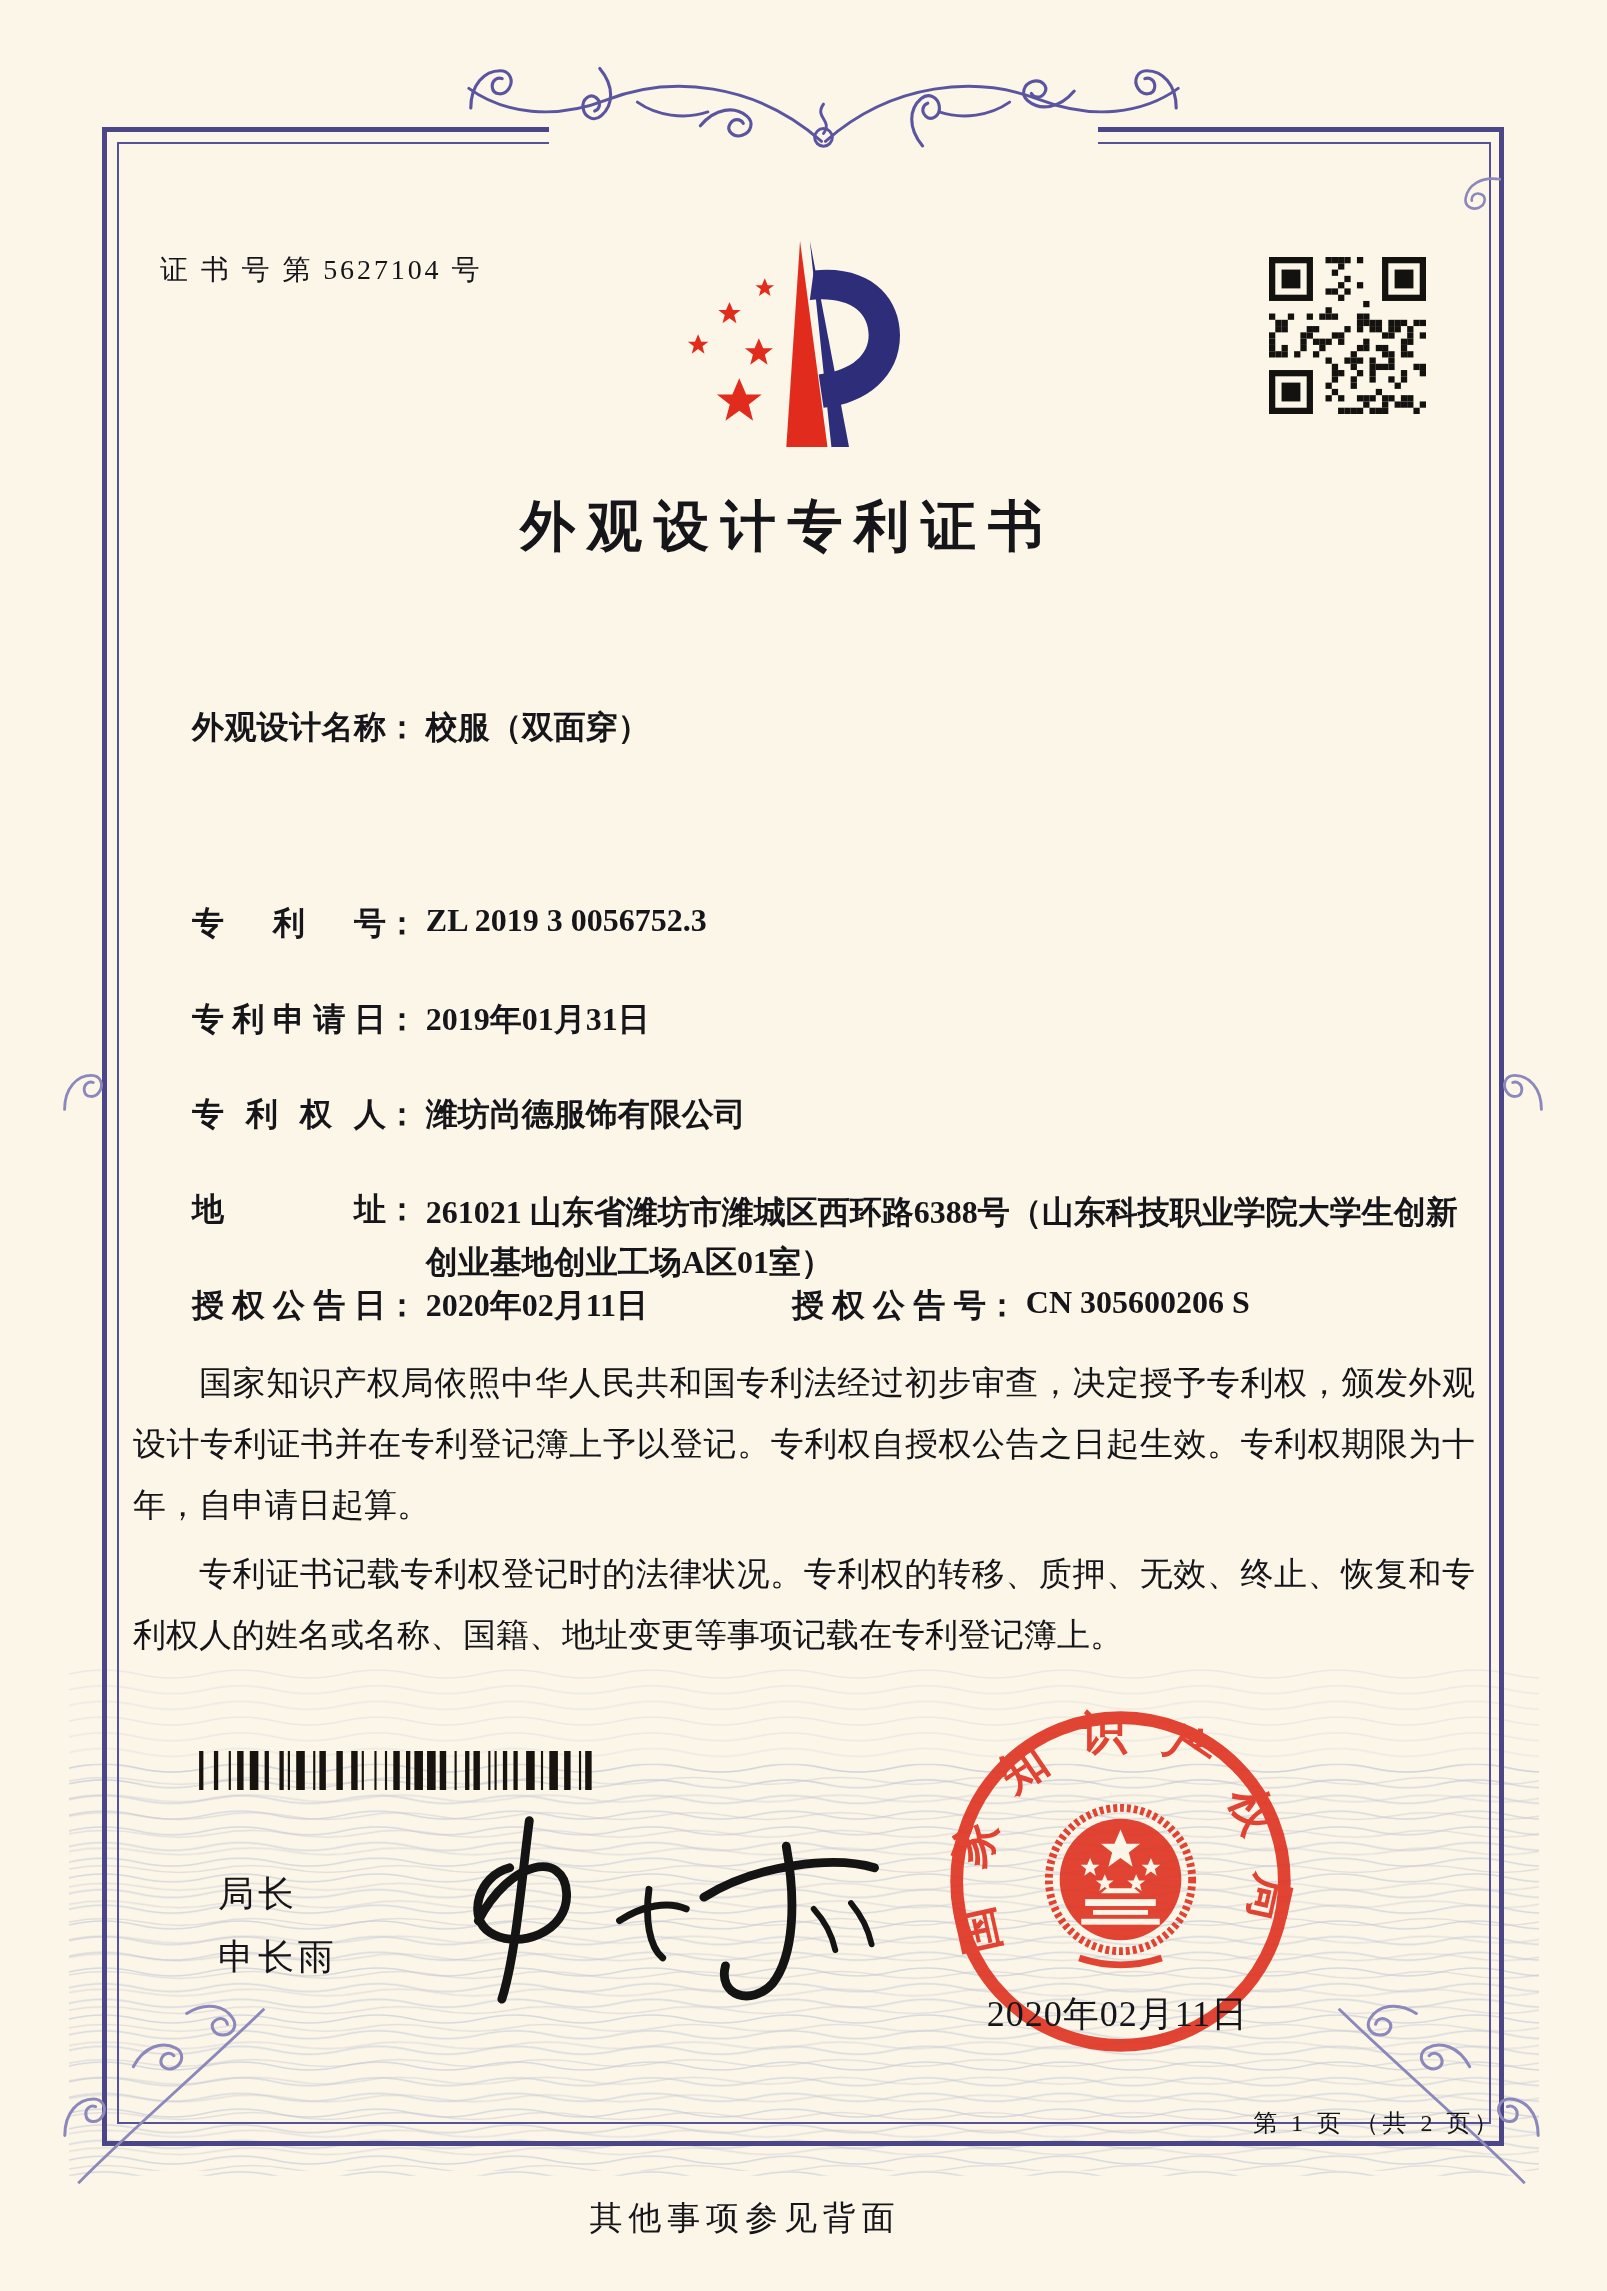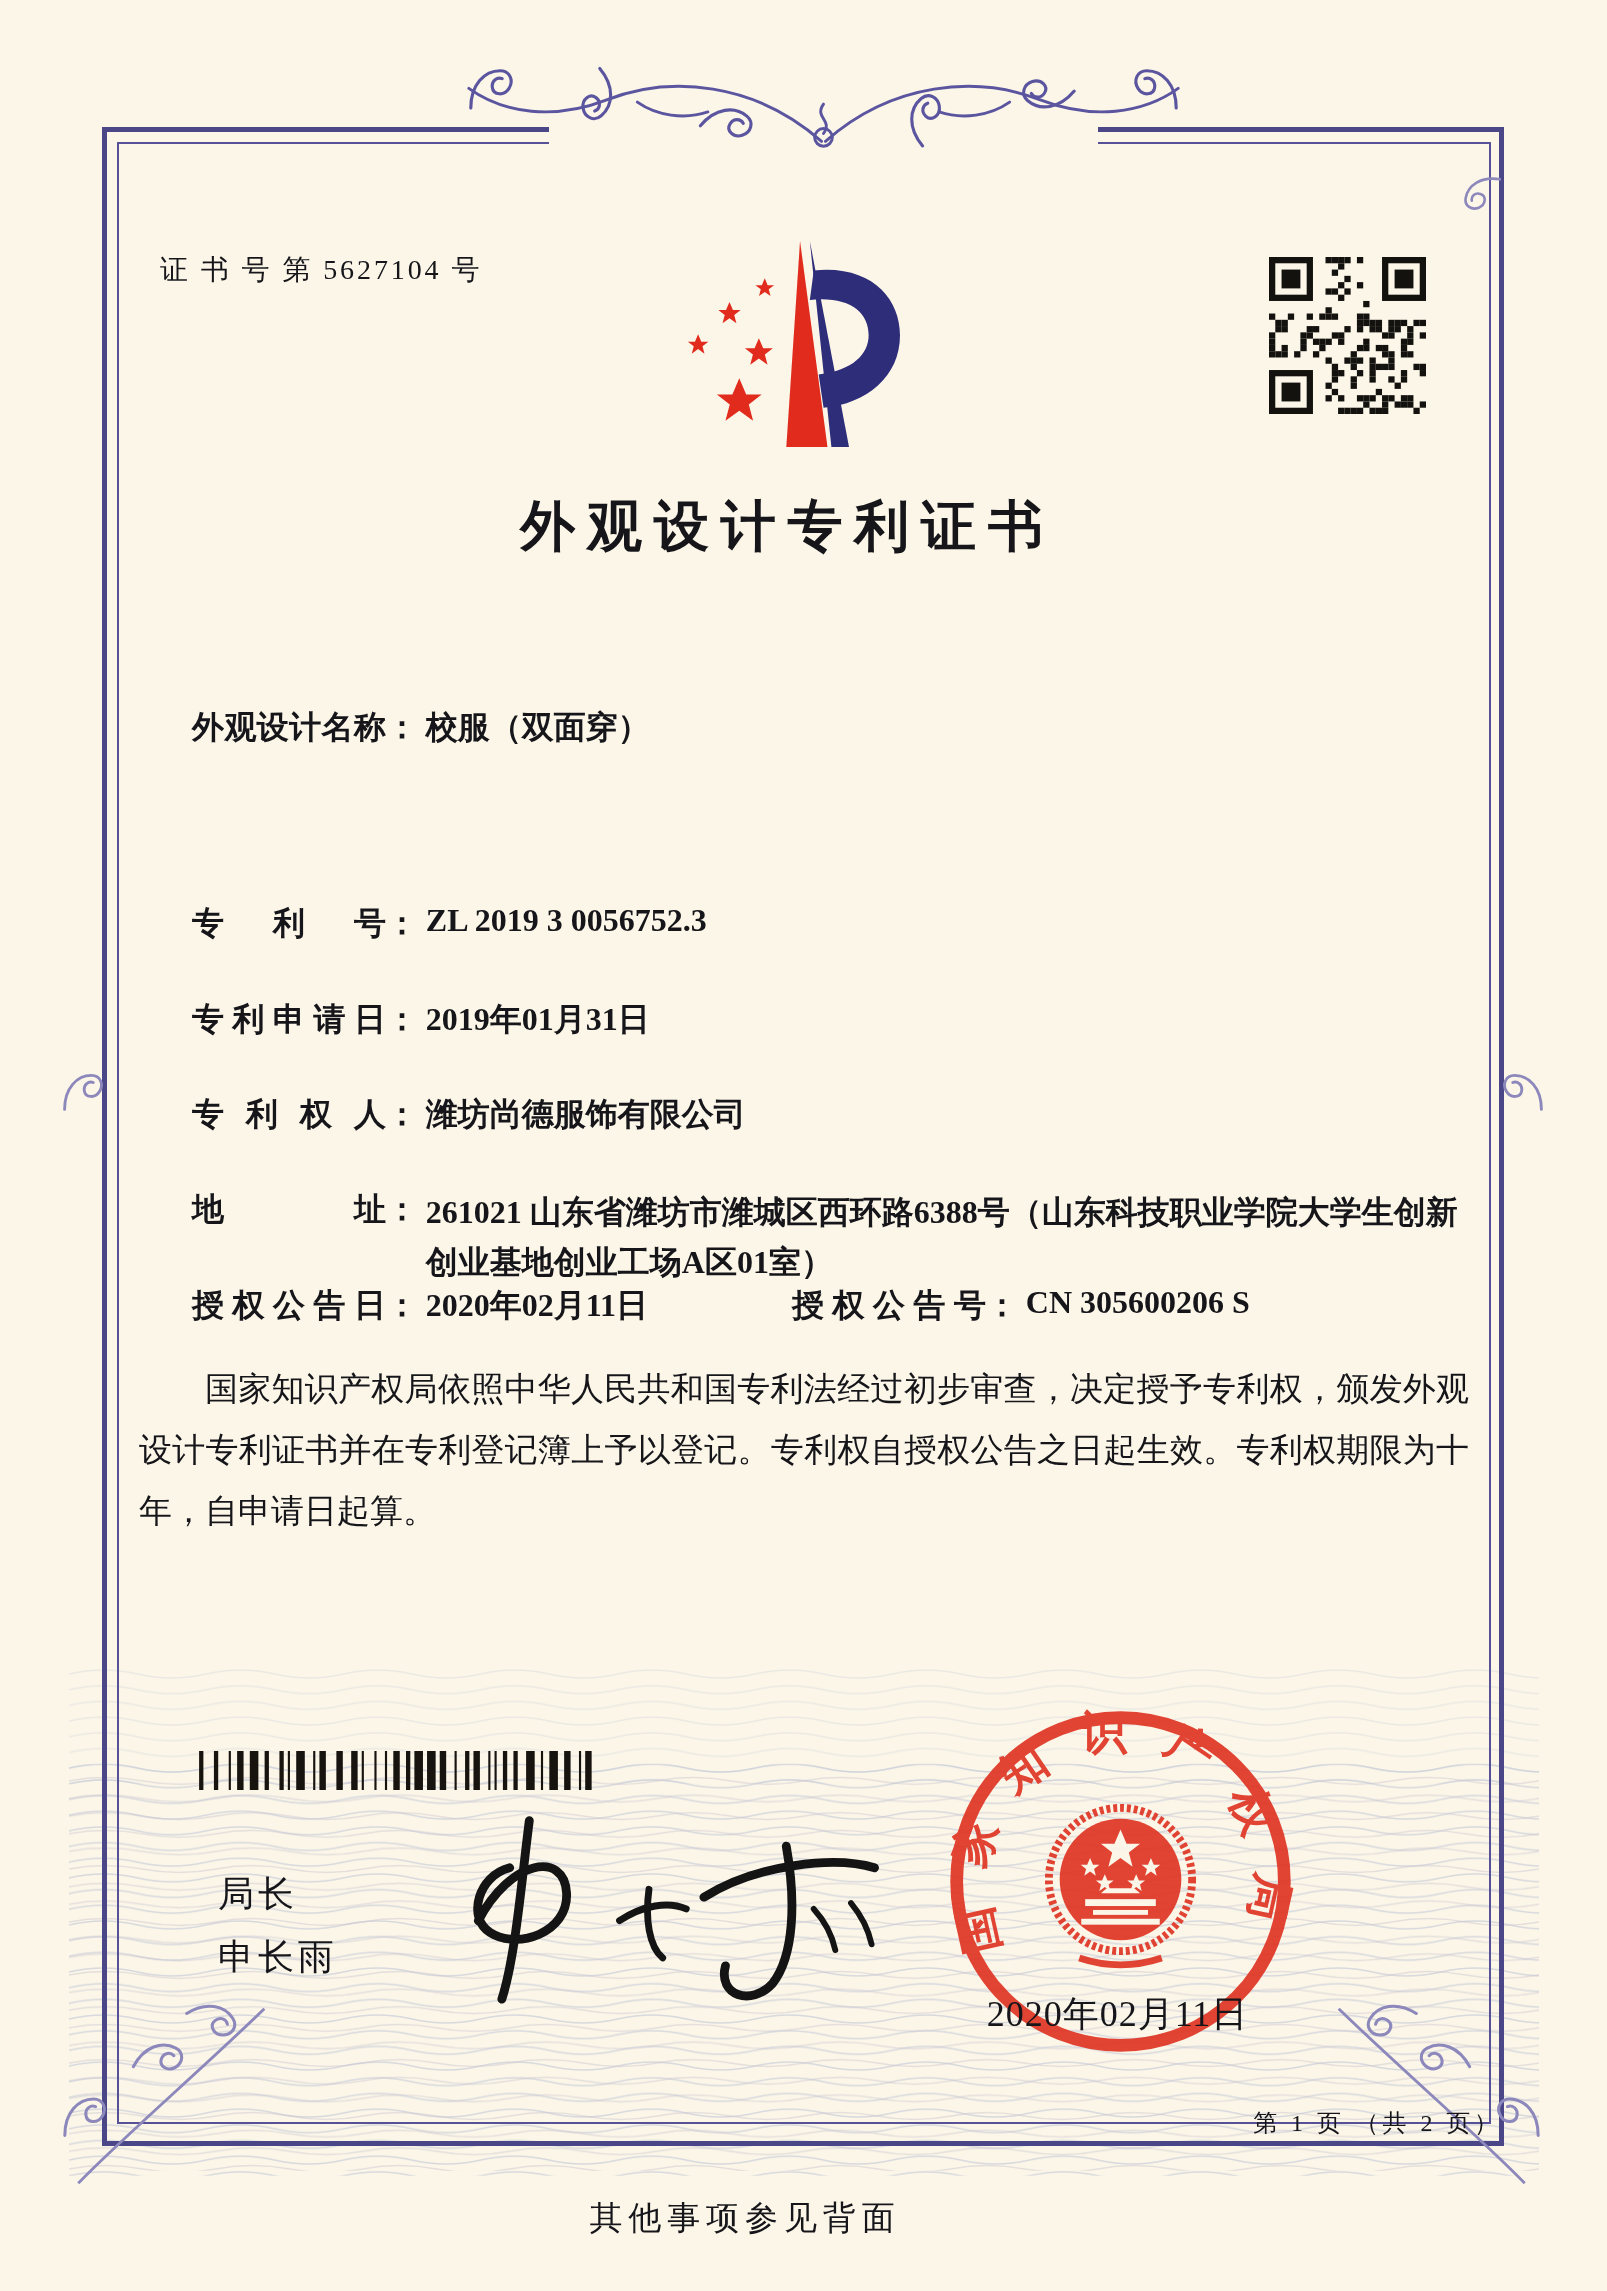--- a/index.html
+++ b/index.html
@@ -21,21 +21,21 @@
   .frow{position:absolute;left:192px;font-size:32px;white-space:nowrap;font-weight:bold;}
   .frow .lab{display:inline-block;width:194px;text-align:justify;text-align-last:justify;
              text-justify:inter-character;vertical-align:top;}
   .frow .colon{vertical-align:top;}
   .frow .val{margin-left:7.8px;vertical-align:top;}
   .frow-address .val{display:inline-block;width:1035px;white-space:normal;line-height:1.55;}
   .grant2{position:absolute;left:600px;top:0;white-space:nowrap;}
   .grant2 .lab{display:inline-block;width:194px;text-align:justify;text-align-last:justify;text-justify:inter-character;}
   
   .body-text{position:absolute;left:125px;top:1345px;width:1358px;font-size:33px;line-height:1.85;text-align:justify;}
-  .body-text p{margin:14px;text-indent:2em;font-family:Liberation Serif, serif;}
+  .body-text p{margin:8px;text-indent:2em;font-family:Liberation Serif, serif;}
   
   .barcode{position:absolute;left:196px;top:1751px;}
   .sig-label{position:absolute;left:218px;font-family:"Liberation Sans","DejaVu Sans",sans-serif;
              font-weight:400;font-size:36px;letter-spacing:3.9px;}
   .sig-title{top:1870px;}
   .sig-name{top:1933px;}
   .signature{position:absolute;left:392px;top:1803px;}
   .seal{position:absolute;left:939px;top:1700px;opacity:.92;}
   .seal-date{position:absolute;left:956px;top:1990px;width:323px;text-align:center;font-size:36px;letter-spacing:1px;}
   .footer-page{position:absolute;left:0;top:2107px;width:1502px;text-align:right;font-size:24px;letter-spacing:3.9px;}
@@ -302,20 +302,21 @@
   <div class="frow frow-address" style="top:1188px">
     <span class="lab">地址</span><span class="colon">：</span><span class="val">261021 山东省潍坊市潍城区西环路6388号（山东科技职业学院大学生创新创业基地创业工场A区01室）</span>
   </div>
   <div class="frow" style="top:1284px">
     <span><span class="lab">授权公告日</span><span class="colon">：</span><span class="val">2020年02月11日</span></span>
     <span class="grant2"><span class="lab">授权公告号</span><span class="colon">：</span><span class="val">CN 305600206 S</span></span>
   </div>
 
   <div class="body-text">
     <p>国家知识产权局依照中华人民共和国专利法经过初步审查，决定授予专利权，颁发外观设计专利证书并在专利登记簿上予以登记。专利权自授权公告之日起生效。专利权期限为十年，自申请日起算。</p>
+    <p>专利证书记载专利权登记时的法律状况。专利权的转移、质押、无效、终止、恢复和专利权人的姓名或名称、国籍、地址变更等事项记载在专利登记簿上。</p>
   </div>
 
   <svg class="barcode" width="404" height="39" viewBox="0 0 412 40">
     <g id="barcode-bars">
         <rect x="2" y="0" width="4.4" height="40" fill="#17130e"></rect>
         <rect x="17.200000000000003" y="0" width="4.4" height="40" fill="#17130e"></rect>
         <rect x="32.400000000000006" y="0" width="2.2" height="40" fill="#17130e"></rect>
         <rect x="41.00000000000001" y="0" width="6.6000000000000005" height="40" fill="#17130e"></rect>
         <rect x="54.00000000000001" y="0" width="8.8" height="40" fill="#17130e"></rect>
         <rect x="69.20000000000002" y="0" width="4.4" height="40" fill="#17130e"></rect>

